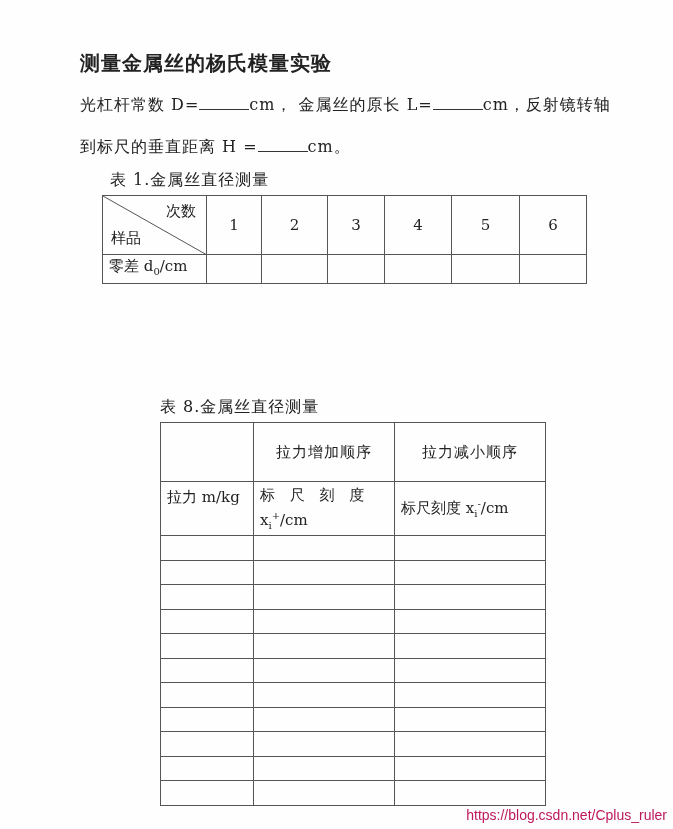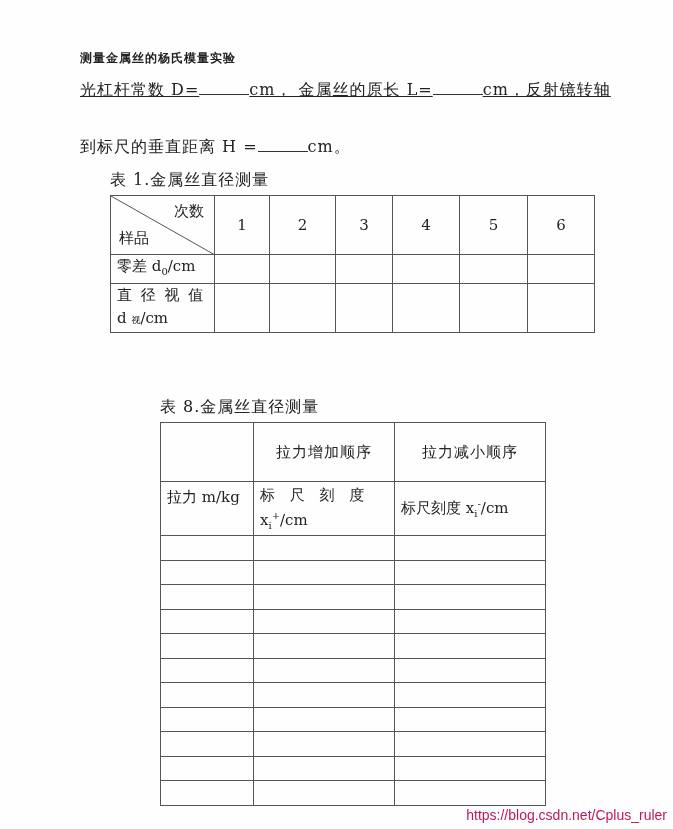--- a/index.html
+++ b/index.html
@@ -1,37 +1,37 @@
 <!DOCTYPE html>
 <html><head>
 <meta charset="utf-8">
 <style>
   html, body { margin:0; padding:0; }
   body { width:673px; height:829px; background:#fefefe; position:relative; overflow:hidden;
          font-family:"DejaVu Serif","Liberation Serif",serif; color:#222; }
   .abs { position:absolute; }
-  .title { left:80px; top:50px; font-size:12px; font-weight:bold; letter-spacing:1px; }
+  .title { left:80px; top:50px; font-size:20px; font-weight:bold; letter-spacing:1px; }
   .line { left:80px; font-size:16px; letter-spacing:1px; white-space:nowrap; }
   .blank { display:inline-block; border-bottom:1px solid #333; width:50px; height:14px; vertical-align:baseline; }
   .cap { font-size:16px; text-align:left; letter-spacing:1px; }
   table { border-collapse:collapse; position:absolute; table-layout:fixed; }
   td { border:1px solid #555; padding:0; font-size:15px; text-align:center; vertical-align:middle; }
-  #t1 { left:110px; top:195px; width:484px; }
+  #t1 { left:102px; top:195px; width:484px; }
   #t2 { left:160px; top:422px; width:385px; }
   .lbl { text-align:left; padding-left:6px; line-height:23px; }
   .diag { position:relative; }
   .diag svg { position:absolute; left:0; top:0; }
   .watermark { right:6px; bottom:6px; font-family:"Liberation Sans",sans-serif; font-size:14px; color:#be185d; }
 </style>
 </head>
 <body>
 
 <div class="abs title">测量金属丝的杨氏模量实验</div>
 
-<div class="abs line" style="top:80px;text-decoration:underline;">
+<div class="abs line" style="top:95px;">
   <span>光杠杆常数 D=</span><span class="blank"></span><span>cm，  金属丝的原长 L=</span><span class="blank"></span><span>cm，反射镜转轴</span>
 </div>
 <div class="abs line" style="top:137px;">
   <span>到标尺的垂直距离 H =</span><span class="blank"></span><span>cm。</span>
 </div>
 
 <div class="abs cap" style="left:110px; width:484px; top:170px;">表 1.金属丝直径测量</div>
 
 <table id="t1">
   <colgroup>
@@ -54,32 +54,20 @@
     </td>
     <td>1</td>
     <td>2</td>
     <td>3</td>
     <td>4</td>
     <td>5</td>
     <td>6</td>
   </tr>
   <tr style="height:25px">
     <td class="lbl"><span>零差 d</span><sub style="font-size:10px">0</sub><span>/cm</span></td>
-    <td></td>
-        <td></td>
-        <td></td>
-        <td></td>
-        <td></td>
-        <td></td>
-  </tr>
-  <tr style="height:48px">
-    <td class="lbl">
-          <div style="letter-spacing:2px">直 径 视 值</div>
-          <div><span>d </span><span style="font-size:9px">视</span><span>/cm</span></div>
-        </td>
     <td></td>
         <td></td>
         <td></td>
         <td></td>
         <td></td>
         <td></td>
   </tr>
 </tbody>
   </table>
 

